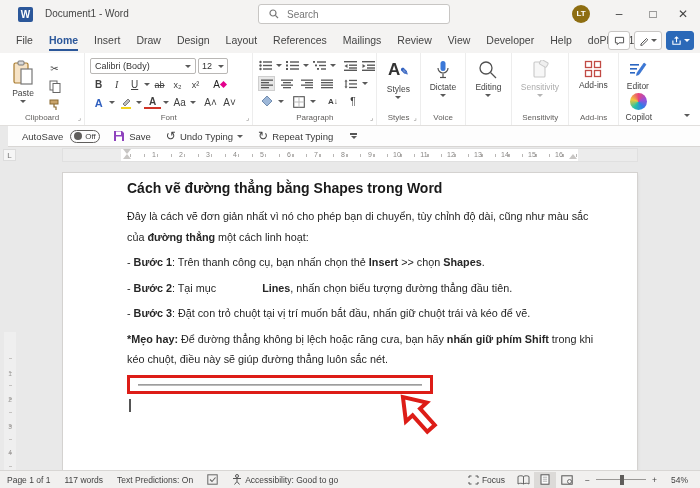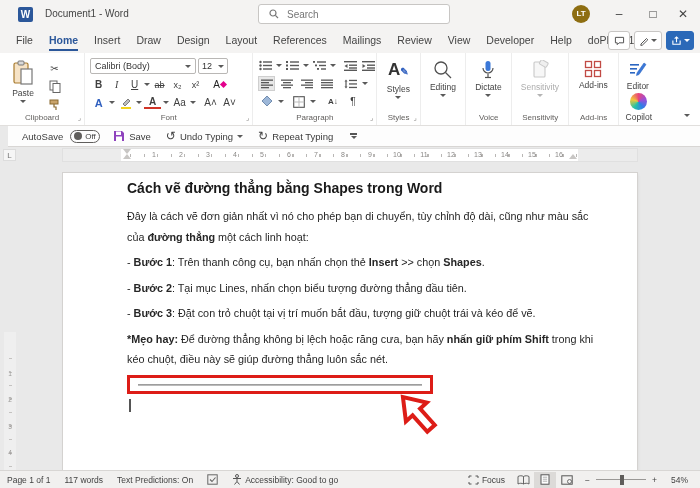--- a/index.html
+++ b/index.html
@@ -349,41 +349,41 @@
         <span style="font-size:17px;font-weight:bold;color:#333;line-height:20px">A<span style="font-size:10px;color:#2f5fbf">✎</span></span>
         <span>Styles</span>
         <span class="chev"></span>
       </button>
       <div class="glabel">Styles</div>
       <div class="launcher">⌟</div>
     </div>
 
     <div class="rgroup" style="width:46px">
       <button class="bigbtn" style="border:none;background:none;font-family:inherit;width:44px">
-        <svg width="20" height="20" viewBox="0 0 20 20">
-          <circle cx="8" cy="8" r="6" fill="none" stroke="#505050" stroke-width="1.3"></circle>
-          <line x1="12.5" y1="12.5" x2="18" y2="18" stroke="#505050" stroke-width="1.3"></line>
-        </svg>
-        <span>Editing</span>
-        <span class="chev"></span>
-      </button>
-    </div>
-
-    <div class="rgroup" style="width:46px">
-      <button class="bigbtn" style="border:none;background:none;font-family:inherit;width:44px">
         <svg width="14" height="20" viewBox="0 0 14 20">
           <rect x="4.5" y="1" width="5" height="10" rx="2.5" fill="#3b78d8"></rect>
           <path d="M2 8 a5 5 0 0 0 10 0" fill="none" stroke="#505050" stroke-width="1.2"></path>
           <line x1="7" y1="13.5" x2="7" y2="17" stroke="#505050" stroke-width="1.2"></line>
           <line x1="4" y1="17.5" x2="10" y2="17.5" stroke="#505050" stroke-width="1.2"></line>
         </svg>
         <span>Dictate</span>
         <span class="chev"></span>
       </button>
       <div class="glabel">Voice</div>
+    </div>
+
+    <div class="rgroup" style="width:46px">
+      <button class="bigbtn" style="border:none;background:none;font-family:inherit;width:44px">
+        <svg width="20" height="20" viewBox="0 0 20 20">
+          <circle cx="8" cy="8" r="6" fill="none" stroke="#505050" stroke-width="1.3"></circle>
+          <line x1="12.5" y1="12.5" x2="18" y2="18" stroke="#505050" stroke-width="1.3"></line>
+        </svg>
+        <span>Editing</span>
+        <span class="chev"></span>
+      </button>
     </div>
 
     <div class="rgroup" style="width:58px">
       <button class="bigbtn" style="border:none;background:none;font-family:inherit;width:56px;opacity:.45">
         <svg width="18" height="20" viewBox="0 0 18 20">
           <rect x="3" y="2" width="11" height="15" rx="1" fill="#eee" stroke="#888" stroke-width="1.1"></rect>
           <rect x="9" y="1" width="8" height="5" rx="1" transform="rotate(30 13 3)" fill="#ddd" stroke="#888" stroke-width="1"></rect>
         </svg>
         <span>Sensitivity</span>
         <span class="chev"></span>
@@ -491,22 +491,22 @@
           <span class="vnum" style="top: 117px;">4</span>
           <span class="vnum" style="top: 144px;">5</span>
         </div>
     </div>
 
     <div class="page">
       <div class="ptext">
         <h1>Cách vẽ đường thẳng bằng Shapes trong Word</h1>
         <p><span>Đây là cách vẽ đơn giản nhất vì nó cho phép bạn di chuyển, tùy chỉnh độ dài, cũng như màu sắc của </span><span style="font-weight: 700;">đường thẳng</span><span> một cách linh hoạt:</span></p>
         <p><span>- </span><span style="font-weight: 700;">Bước 1</span><span>: Trên thanh công cụ, bạn nhấn chọn thẻ </span><span style="font-weight: 700;">Insert</span><span> &gt;&gt; chọn </span><span style="font-weight: 700;">Shapes</span><span>.</span></p>
-        <p><span>- </span><span style="font-weight: 700;">Bước 2</span><span>: Tại mục </span><span style="font-weight: 400;">Lines</span><span>, nhấn chọn biểu tượng đường thẳng đầu tiên.</span></p>
-        <p><span>- </span><span style="font-weight: 700;">Bước 3</span><span>: Đặt con trỏ chuột tại vị trí muốn bắt đầu, tượng giữ chuột trái và kéo để vẽ.</span></p>
+        <p><span>- </span><span style="font-weight: 700;">Bước 2</span><span>: Tại mục </span><span style="font-weight: 700; margin-left: 43px;">Lines</span><span>, nhấn chọn biểu tượng đường thẳng đầu tiên.</span></p>
+        <p><span>- </span><span style="font-weight: 700;">Bước 3</span><span>: Đặt con trỏ chuột tại vị trí muốn bắt đầu, nhấn giữ chuột trái và kéo để vẽ.</span></p>
         <p><span style="font-weight: 700;">*Mẹo hay:</span><span> Để đường thẳng không bị lệch hoặc răng cưa, bạn hãy </span><span style="font-weight: 700;">nhấn giữ phím Shift</span><span> trong khi kéo chuột, điều này sẽ giúp đường thẳng luôn sắc nét.</span></p>
 
         <div class="shape-wrap">
           <div class="redbox">
             <div class="drawn-line"></div>
           </div>
           <svg class="red-arrow" width="70" height="62" viewBox="0 0 70 62">
             <g transform="rotate(-42 30 26)">
               <polygon points="30,2 16,22 25,22 25,44 35,44 35,22 44,22" fill="#fff" stroke="#dd1d17" stroke-width="4" stroke-linejoin="miter"></polygon>
             </g>

